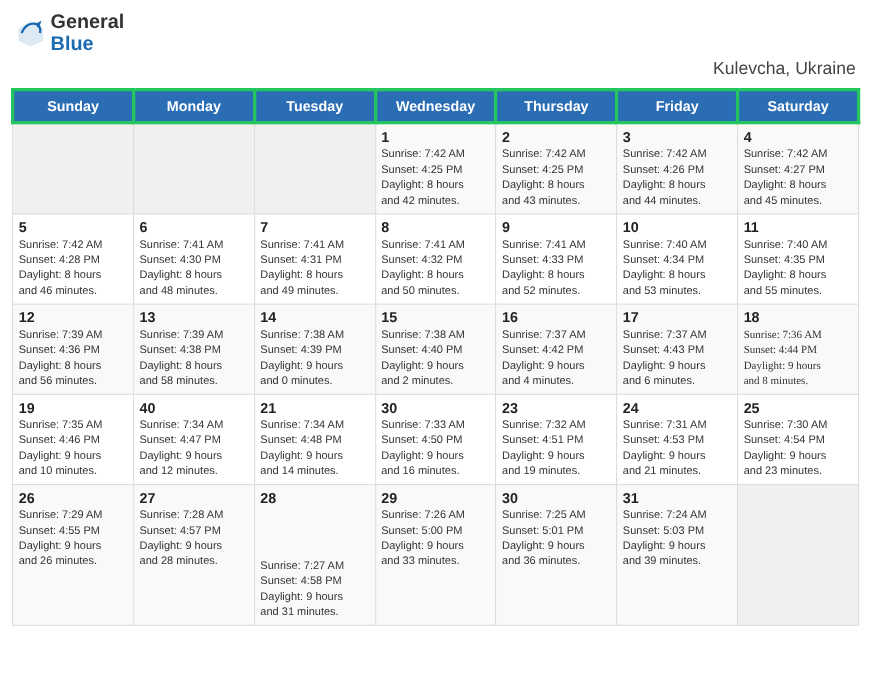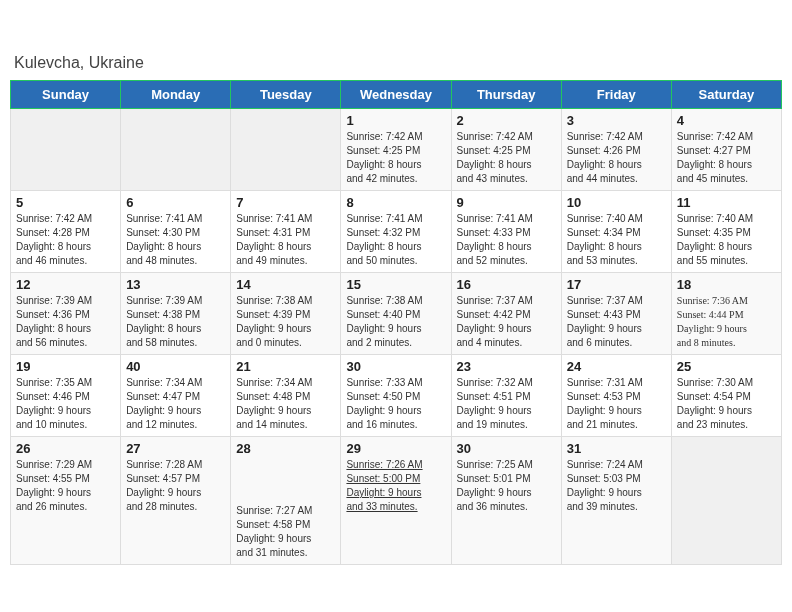--- a/index.html
+++ b/index.html
@@ -52,21 +52,21 @@
       border-collapse: collapse;
       border: 1px solid #ccc;
     }
     .calendar thead tr th {
       background-color: #2a6db5;
       color: #fff;
       font-size: 13px;
       font-weight: bold;
       padding: 6px 4px;
       text-align: center;
-      border: 1px solid #22c55e;
+      border: 3px solid #22c55e;
     }
     .calendar tbody tr td {
       vertical-align: top;
       border: 1px solid #ddd;
       padding: 4px 5px;
       font-size: 10.5px;
       color: #333;
       min-height: 80px;
       width: calc(100% / 7);
       background: #fff;
@@ -90,20 +90,31 @@
       color: #333;
     }
     td.empty {
       background: #f0f0f0 !important;
     }
   </style>
 </head>
 <body>
 
 <div class="header">
+  <div class="logo">
+    <svg class="logo-icon" viewBox="0 0 40 40">
+      <polygon points="20,4 36,14 36,30 20,38 4,30 4,14" fill="#1a6ab1" opacity="0.15"></polygon>
+      <path d="M8,20 Q14,6 26,8 Q34,10 32,20" fill="none" stroke="#1a6ab1" stroke-width="3"></path>
+      <path d="M26,8 L34,4 L30,14" fill="#1a6ab1"></path>
+    </svg>
+    <div class="logo-text">
+      <span class="general">General</span><br>
+      <span class="blue">Blue</span>
+    </div>
+  </div>
   <div class="title-block">
     <h2>Kulevcha, Ukraine</h2>
   </div>
 </div>
 
 <table class="calendar">
   <thead>
     <tr>
     <th>Sunday</th>
         <th>Monday</th>
@@ -318,21 +329,21 @@
         </td>
         <td>
           <span class="day-number">28</span>
           <div class="day-info" style="white-space: pre-line; margin-top: 48px;">Sunrise: 7:27 AM
 Sunset: 4:58 PM
 Daylight: 9 hours
 and 31 minutes.</div>
         </td>
         <td>
           <span class="day-number">29</span>
-          <div class="day-info" style="white-space: pre-line; text-decoration: underline;">Sunrise: 7:26 AM
+          <div class="day-info" style="white-space: pre-line;">Sunrise: 7:26 AM
 Sunset: 5:00 PM
 Daylight: 9 hours
 and 33 minutes.</div>
         </td>
         <td>
           <span class="day-number">30</span>
           <div class="day-info" style="white-space: pre-line;">Sunrise: 7:25 AM
 Sunset: 5:01 PM
 Daylight: 9 hours
 and 36 minutes.</div>

